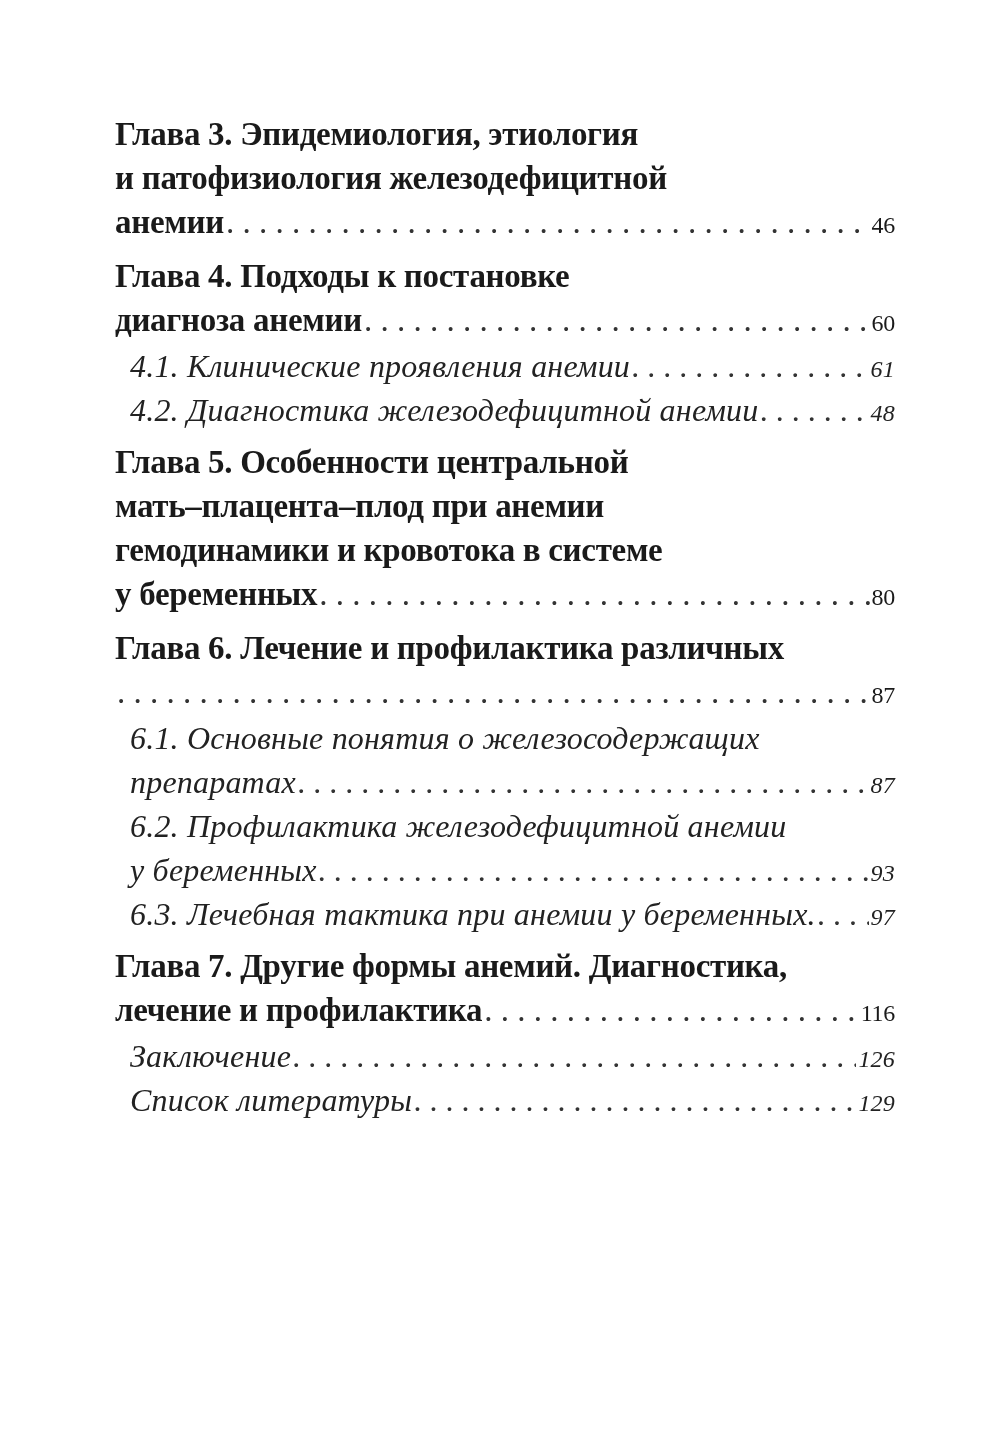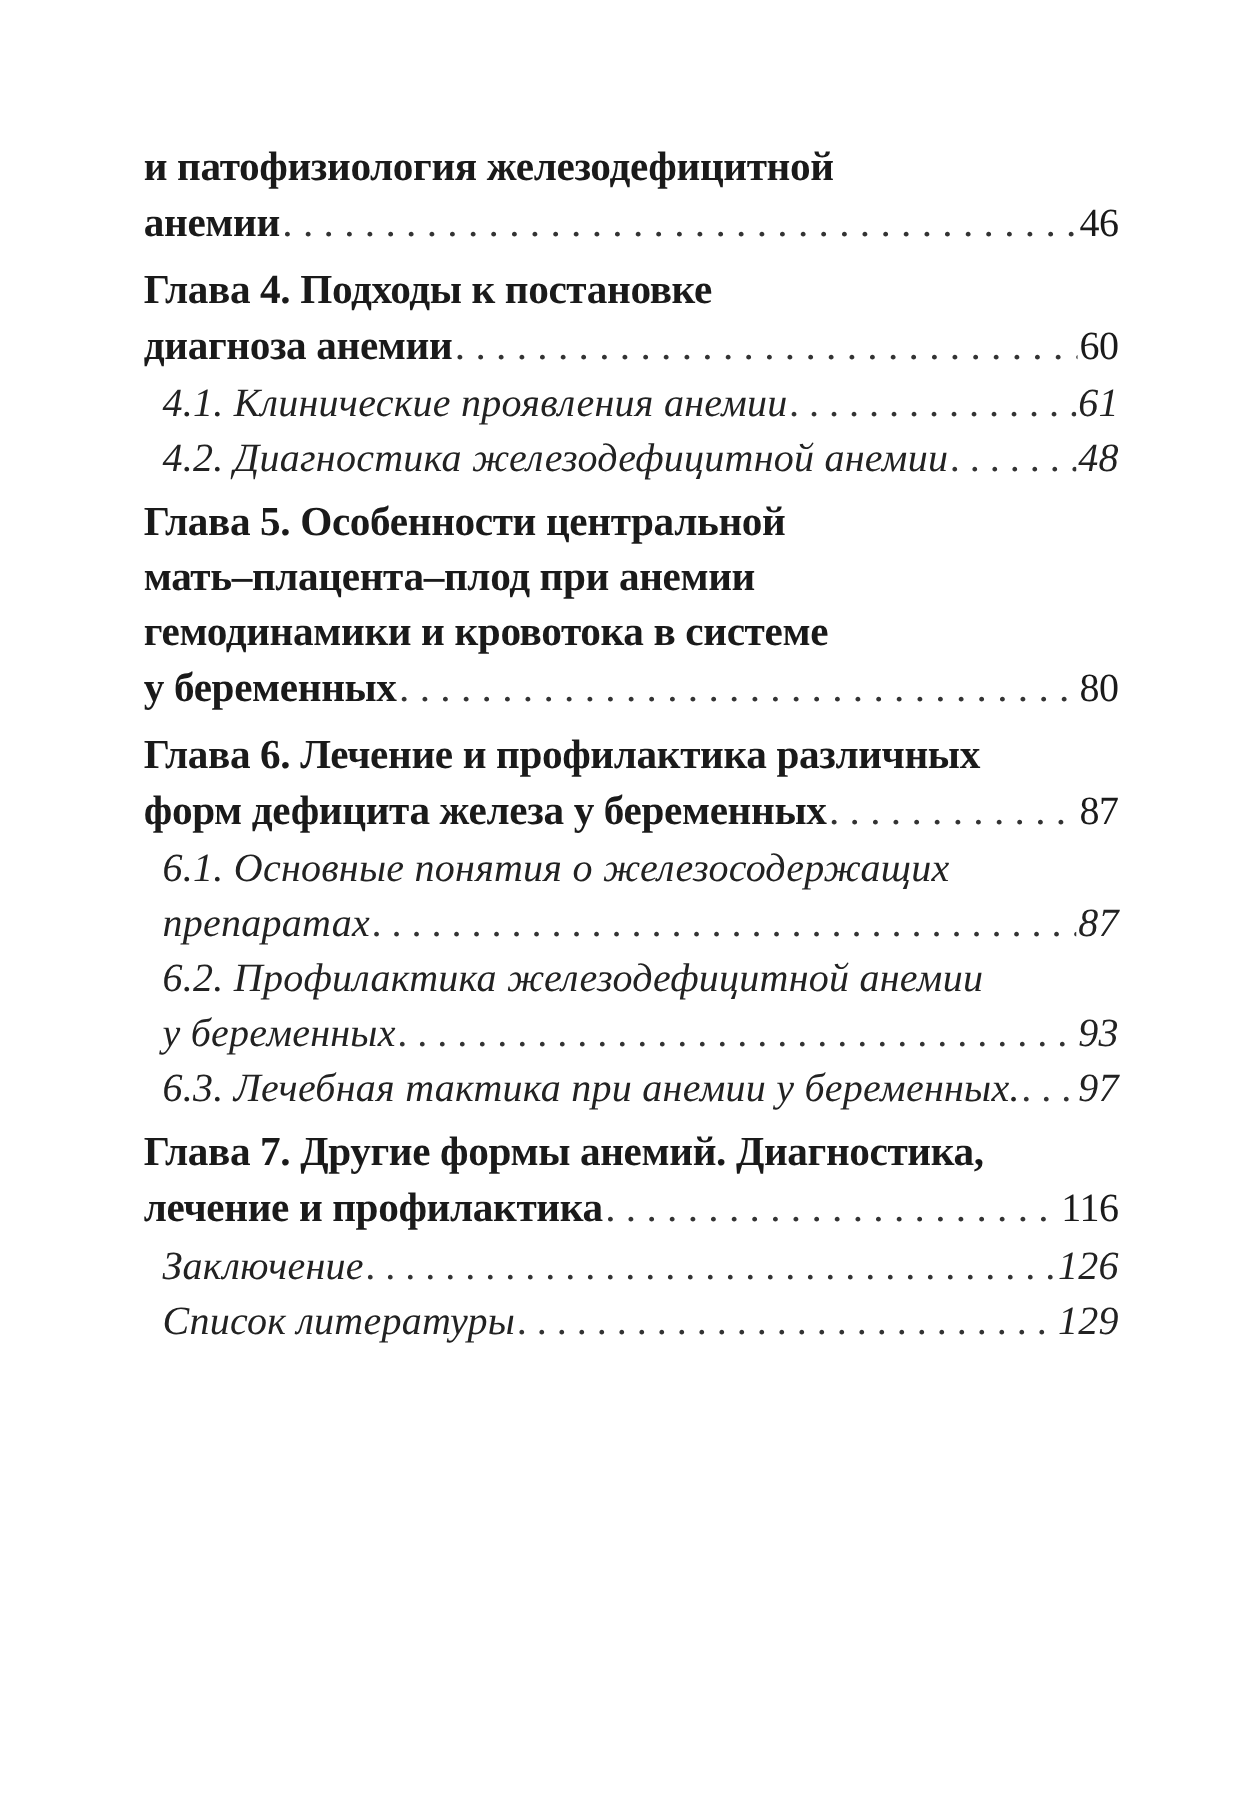--- a/index.html
+++ b/index.html
@@ -6,29 +6,32 @@
   body { width: 1000px; height: 1435px; position: relative; overflow: hidden;
          font-family: "Liberation Serif", "DejaVu Serif", serif; color: #1a1a1a; }
   .toc { position: absolute; left: 115px; top: 112px; width: 780px; }
   .entry { margin: 0; }
   .line { display: flex; align-items: baseline; height: 44px; line-height: 44px; white-space: nowrap; font-size: 33px; }
   .chapter .line { font-weight: bold; font-size: 33px; letter-spacing: -0.3px; transform-origin: left; }
   .chapter { margin-bottom: 2px; }
   .sub .line { font-weight: normal; font-size: 32px; padding-left: 15px; color: #222; letter-spacing: 0.2px; font-style: italic; }
   .dots { flex: 1; overflow: hidden; font-weight: normal; margin: 0 2px; letter-spacing: 3.5px; color: #333; }
   .dots::before { content: ". . . . . . . . . . . . . . . . . . . . . . . . . . . . . . . . . . . . . . . . . . . . . . . . . . . . . . . . . . . . . . . . . . . . . . . . . . . . . . . . . . . . . . . . . . . . . . . . . . . . . . . . . . . . . . . . . . . . . . . . . . . . . . . . . . . . . . . . . . . . . . . . . . . . . . . . . . . . . . . . . . . . . . . . . . . . . . . . . . . . . . . . . . . . . . . . . . . . . . . . . . . . . . . . . . . . . . . . . . . . . . . . . . . . . . . . . . . . . . . . . . . . . . . . . . . . . . . . . . . . ."; letter-spacing: 0; }
-  .page { font-weight: normal; font-size: 32px; }
+  .page { font-weight: normal; font-size: 24px; }
   .gap-chapter { height: 8px; }
 </style>
 </head>
 <body>
 
 <div class="toc">
 
   <div class="entry chapter">
+    <div class="line">
+        <span>Глава 3. Эпидемиология, этиология</span>
+      </div>
     <div class="line">
         <span>и патофизиология железодефицитной</span>
       </div>
     <div class="line">
       <span>анемии</span>
       <span class="dots"></span>
       <span class="page">46</span>
     </div>
   </div>
   <div class="gap-chapter"></div>
@@ -77,21 +80,20 @@
       <span class="page">80</span>
     </div>
   </div>
   <div class="gap-chapter"></div>
 
   <div class="entry chapter">
     <div class="line">
         <span>Глава 6. Лечение и профилактика различных</span>
       </div>
     <div class="line">
-      <span>форм дефицита железа у беременных</span>
       <span class="dots"></span>
       <span class="page">87</span>
     </div>
   </div>
 
   <div class="entry sub">
     <div class="line">
         <span>6.1. Основные понятия о железосодержащих</span>
       </div>
     <div class="line">

